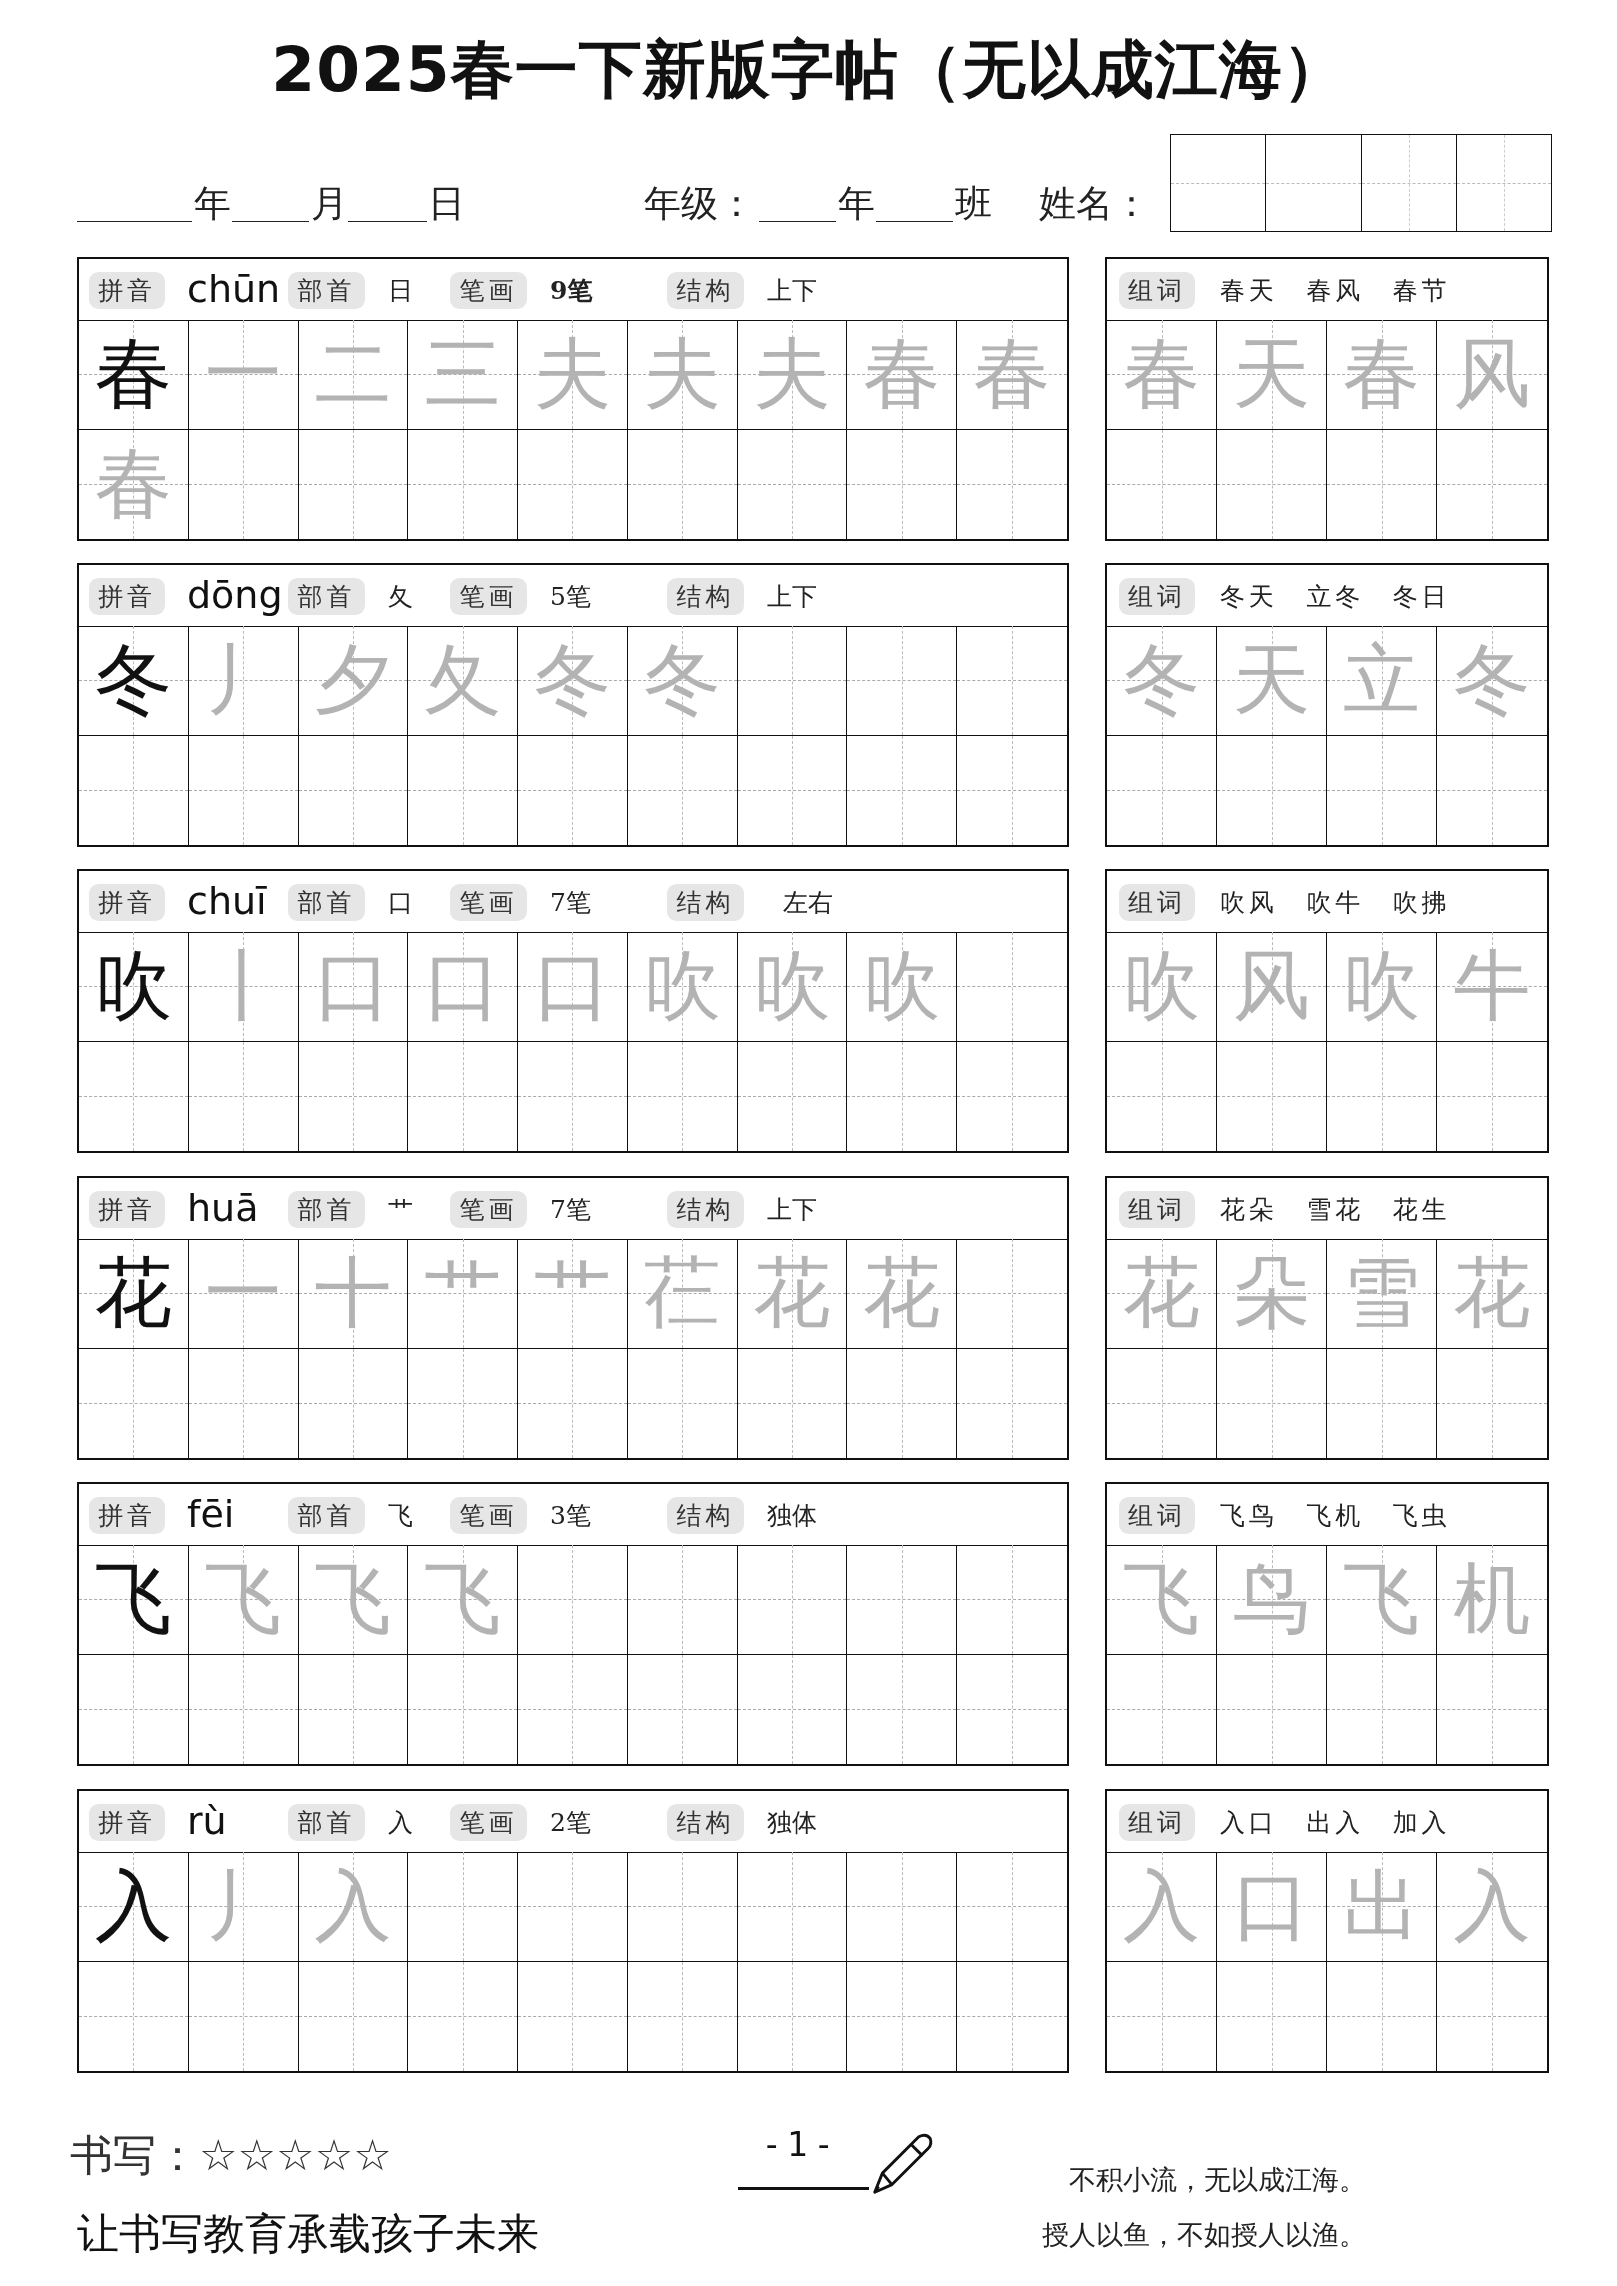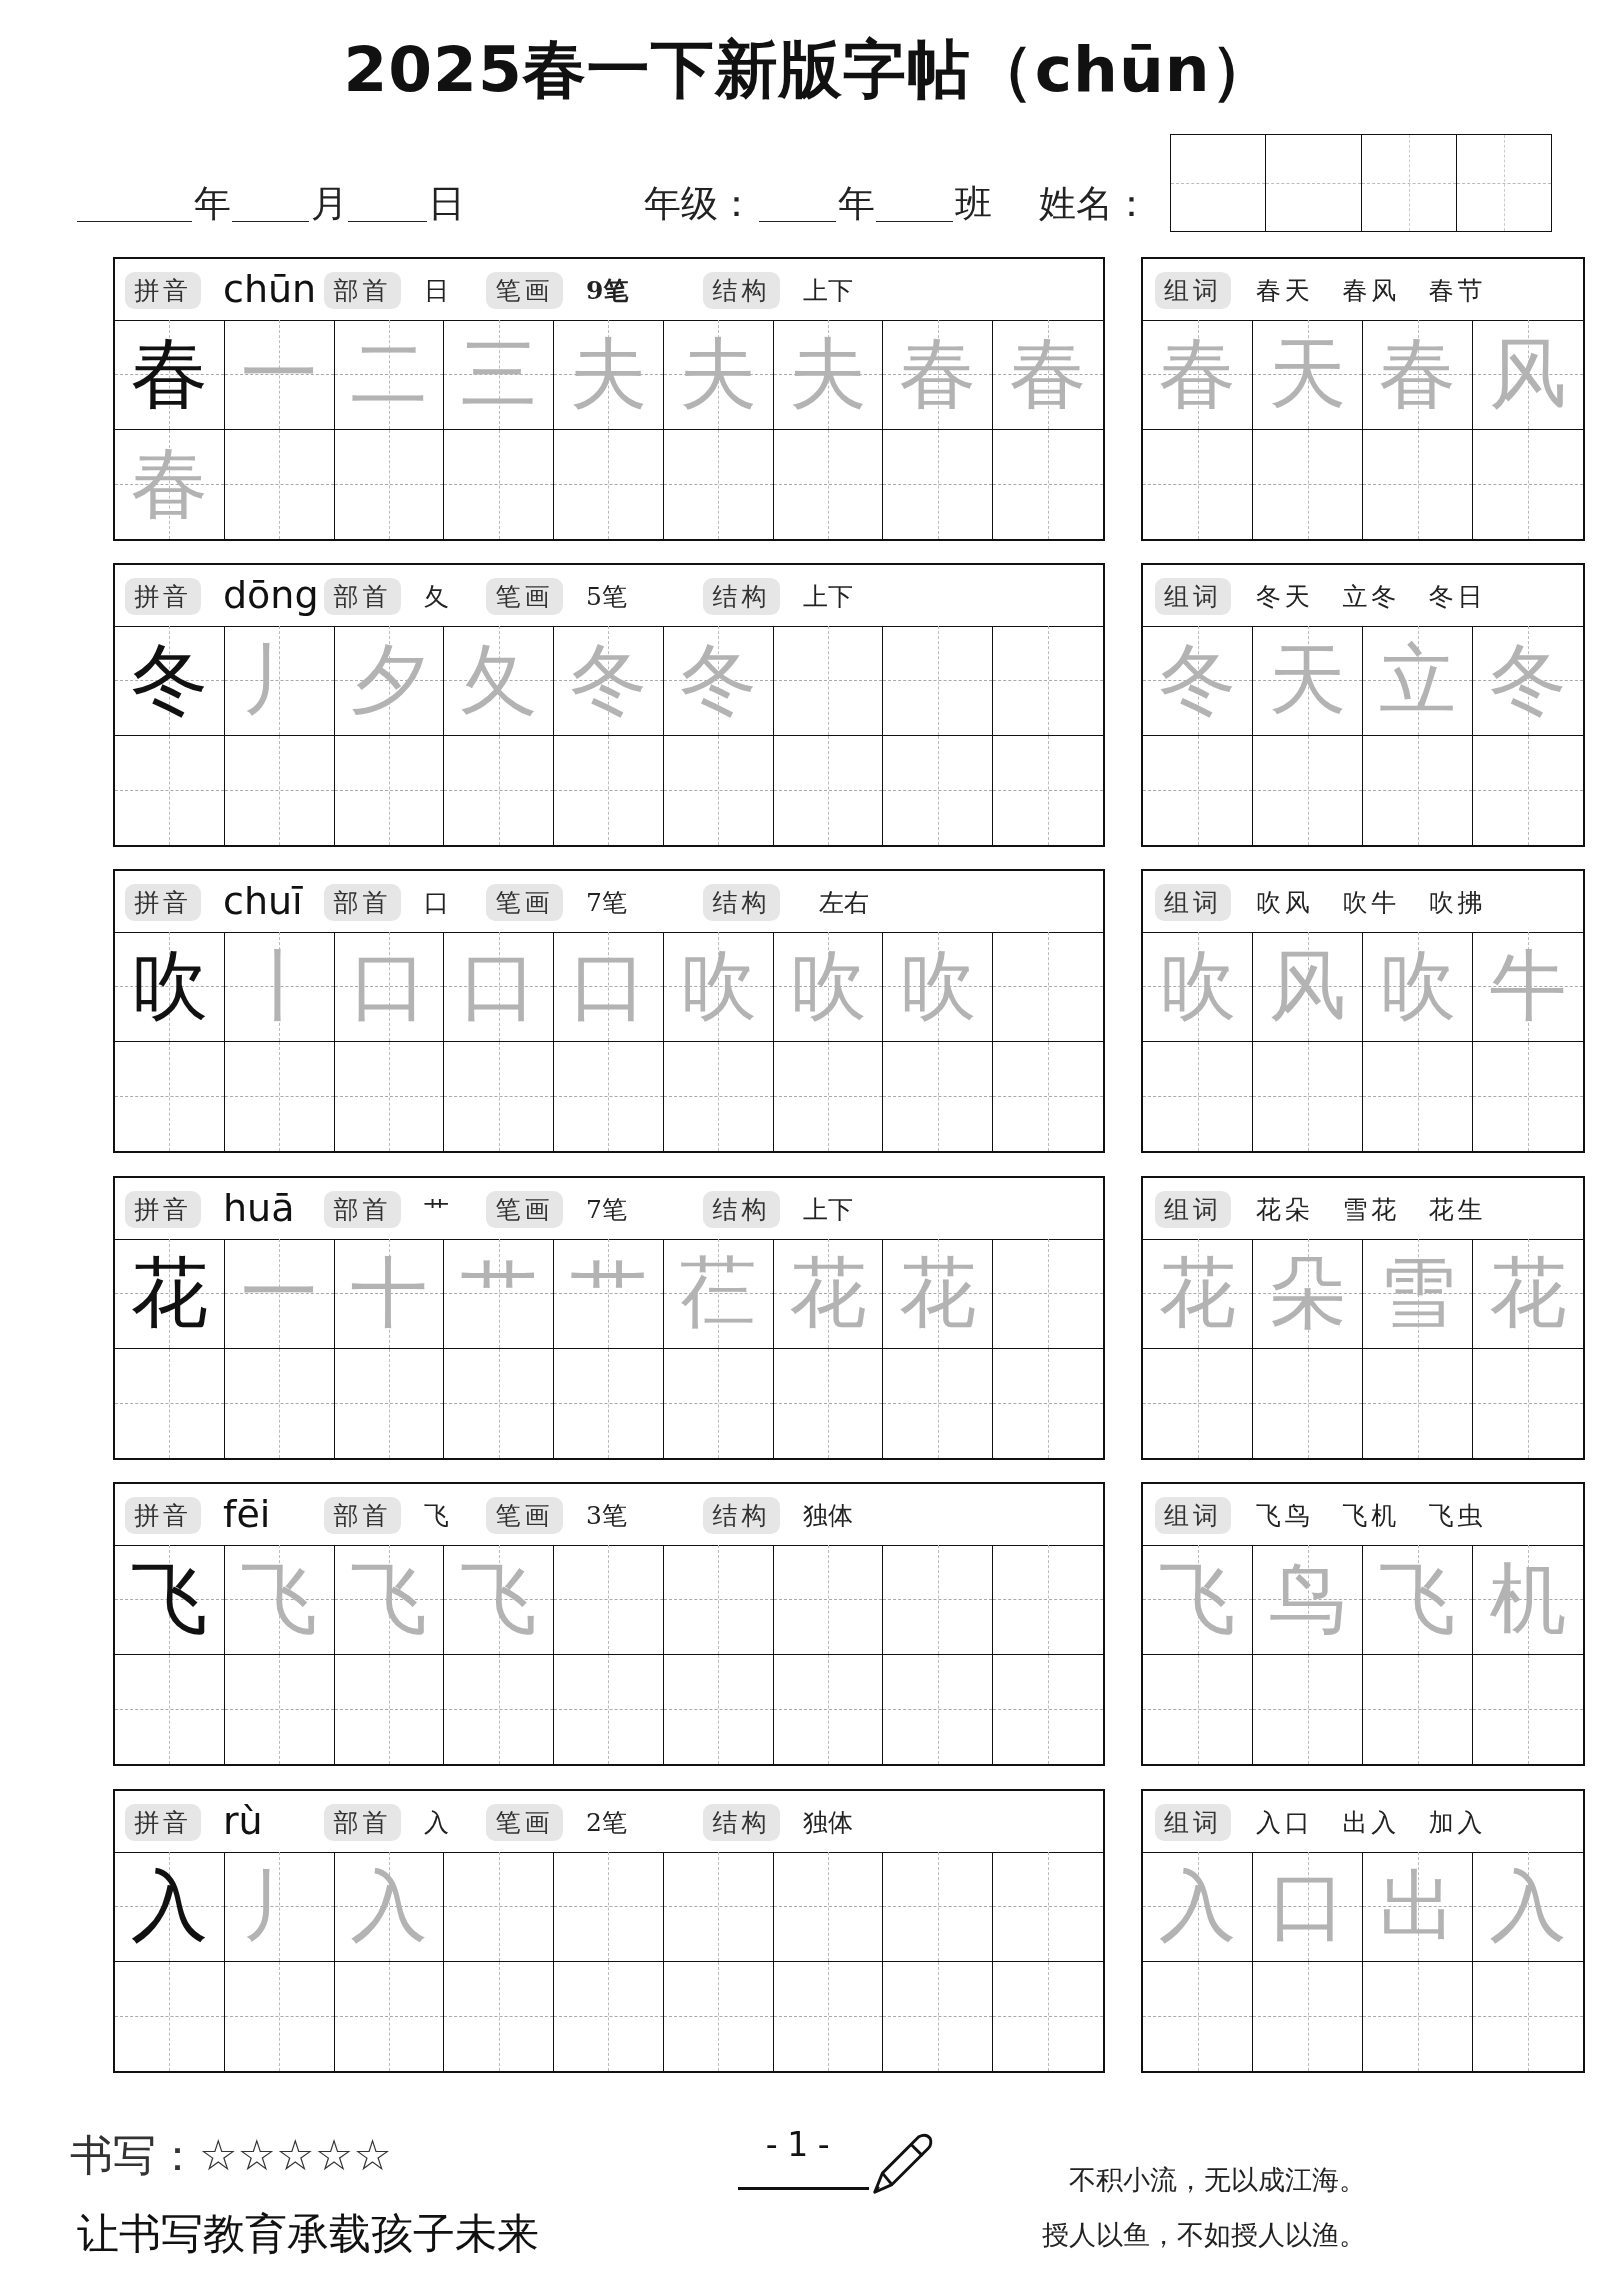--- a/index.html
+++ b/index.html
@@ -10,21 +10,21 @@
   .info-line { position:absolute; top:179px; height:48px; font-size:37px; color:#222; }
   .info-line span { position:absolute; white-space:nowrap; }
   .uline { position:absolute; top:42px; height:0; border-top:1.9px solid #222; }
   .name-box { position:absolute; left:1170px; top:134px; width:380px; height:96px;
               border:1.9px solid #111; display:flex; }
   .name-cell { position:relative; flex:1; border-right:1.9px solid #111; }
   .name-cell:last-child { border-right:none; }
   .name-cell .hmid { position:absolute; left:0; right:0; top:50%; border-top:1.9px dashed #bbb; }
   .name-cell .vmid { position:absolute; top:0; bottom:0; left:50%; border-left:1.9px dashed #ccc; }
 
-  .block { position:absolute; border:2.4px solid #111; box-sizing:border-box; background:#fff;margin-left:36px; }
+  .block { position:absolute; border:2.4px solid #111; box-sizing:border-box; background:#fff; }
   .block.main { left:77px; width:992px; height:284px; }
   .block.words { left:1105px; width:444px; height:284px; }
   .bhead { position:absolute; left:0; right:0; top:0; height:61px; border-bottom:1.9px solid #111; }
   .pill { position:absolute; top:13.4px; height:37px; padding:0 9.6px; line-height:37px;
           background:#e6e6e6; border-radius:9.6px; font-family:"DejaVu Serif", serif;
           font-size:25px; color:#333; letter-spacing:3.8px; }
   .hval { position:absolute; top:13.4px; height:37px; line-height:37px;
           font-family:"DejaVu Serif", serif; font-size:25px; color:#222; white-space:nowrap; }
   .pinyin { position:absolute; left:108px; top:5.8px; font-size:38px; line-height:48px; color:#111;
             font-family:"DejaVu Sans", sans-serif; }
@@ -48,21 +48,21 @@
   .page-num { position:absolute; left:740px; top:2125px; width:125px; text-align:center;
               font-size:33px; color:#111; letter-spacing:9.6px; }
   .page-uline { position:absolute; left:738px; top:2187px; width:131px; border-top:3.8px solid #111; }
   .pen-icon { position:absolute; left:869px; top:2131px; width:67px; height:67px; }
   .quote { position:absolute; right:252px; font-family:"DejaVu Serif", serif; font-size:27px;
            color:#222; text-align:right; white-space:nowrap; }
 </style>
 </head>
 <body>
 
-<div class="title">2025春一下新版字帖（chūn）</div>
+<div class="title">2025春一下新版字帖（无以成江海）</div>
 
 <div class="info-line" style="left:0;width:1153px;">
   <div class="uline" style="left:77px;width:115px;"></div>
   <span style="left:194px;">年</span>
   <div class="uline" style="left:232px;width:77px;"></div>
   <span style="left:311px;">月</span>
   <div class="uline" style="left:348px;width:79px;"></div>
   <span style="left:428px;">日</span>
   <span style="left:644px;">年级：</span>
   <div class="uline" style="left:759px;width:77px;"></div>

